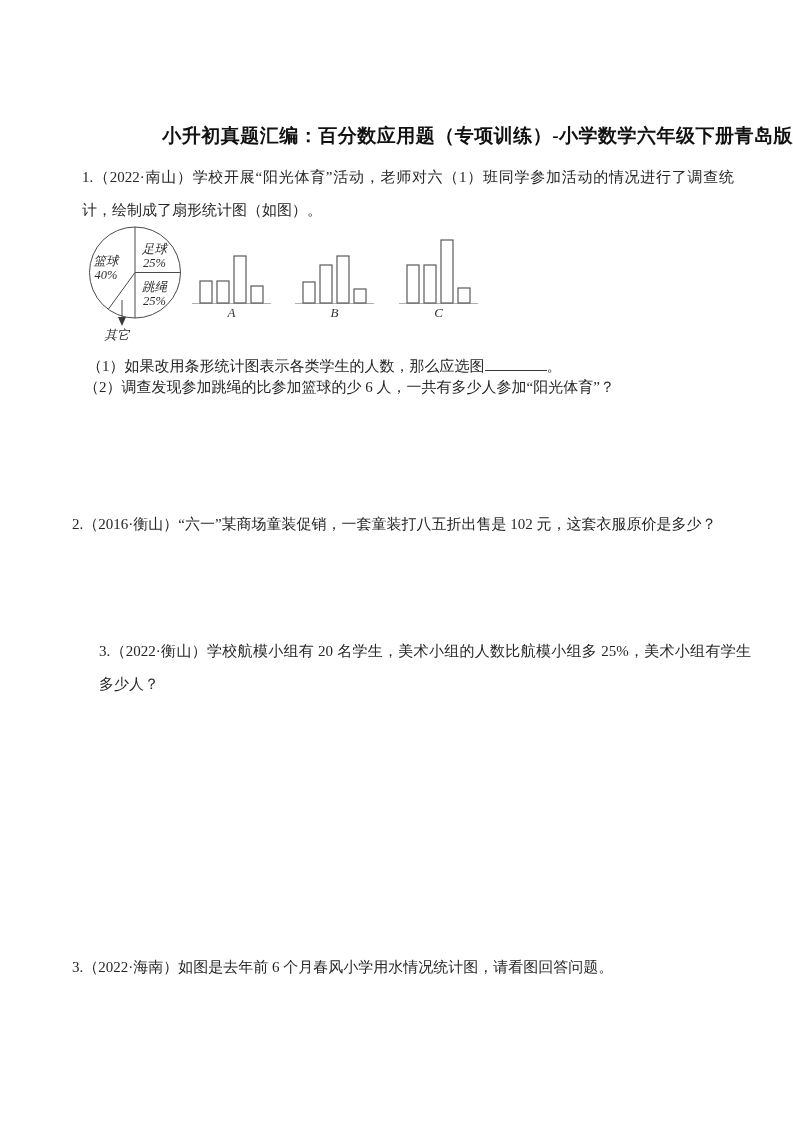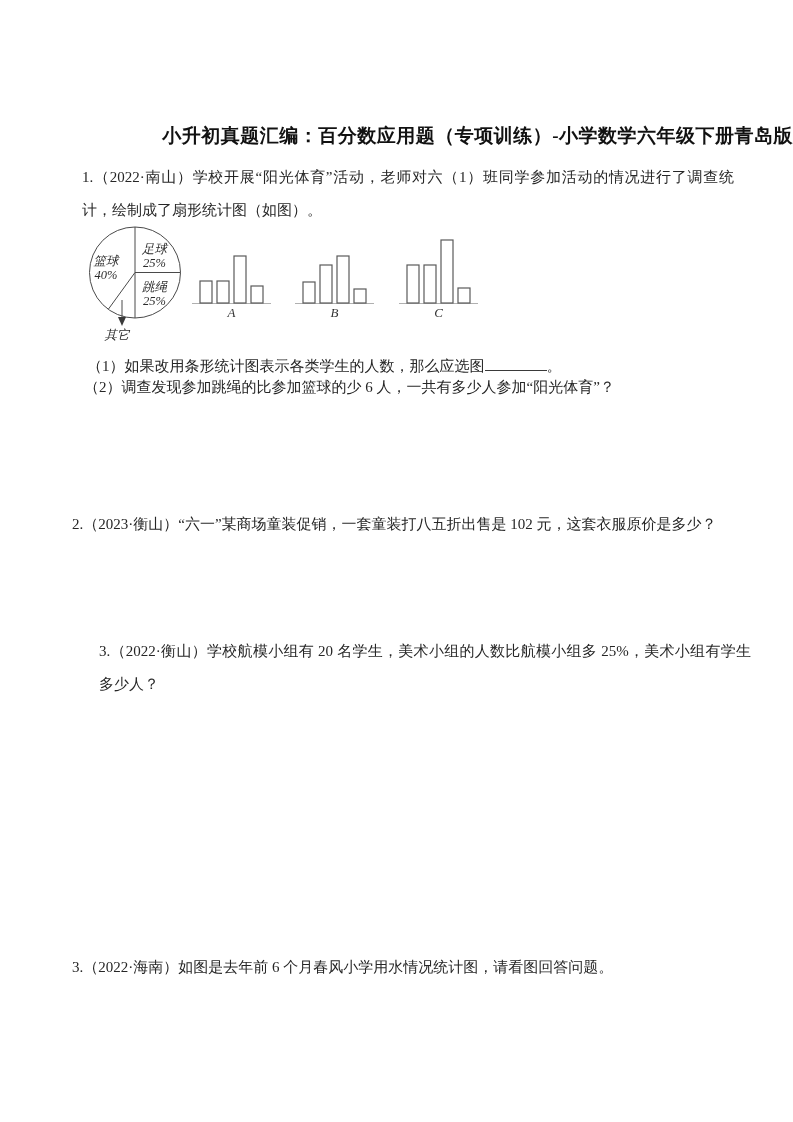--- a/index.html
+++ b/index.html
@@ -95,19 +95,19 @@
           <rect x="398" y="68" width="12" height="15" class="bar"></rect>
           <text x="378.5" y="97" text-anchor="middle" class="figlabel">C</text>
         </g>
     </svg>
   </div>
 
   <div class="q q-sub1"><span>（1）如果改用条形统计图表示各类学生的人数，那么应选图</span><span class="blank"></span><span>。</span></div>
 
   <div class="q q-sub2">（2）调查发现参加跳绳的比参加篮球的少 6 人，一共有多少人参加“阳光体育”？</div>
 
-  <div class="q q-q2">2.（2023·衡山）“六一”某商场童装促销，一套童装打八五折出售是 102 元，这套衣服原价是多少？</div>
+  <div class="q q-q2">2.（2016·衡山）“六一”某商场童装促销，一套童装打八五折出售是 102 元，这套衣服原价是多少？</div>
 
   <div class="q q-q3">3.（2022·衡山）学校航模小组有 20 名学生，美术小组的人数比航模小组多 25%，美术小组有学生多少人？</div>
 
   <div class="q q-q4">3.（2022·海南）如图是去年前 6 个月春风小学用水情况统计图，请看图回答问题。</div>
 
 </div>
 
 </body></html>

